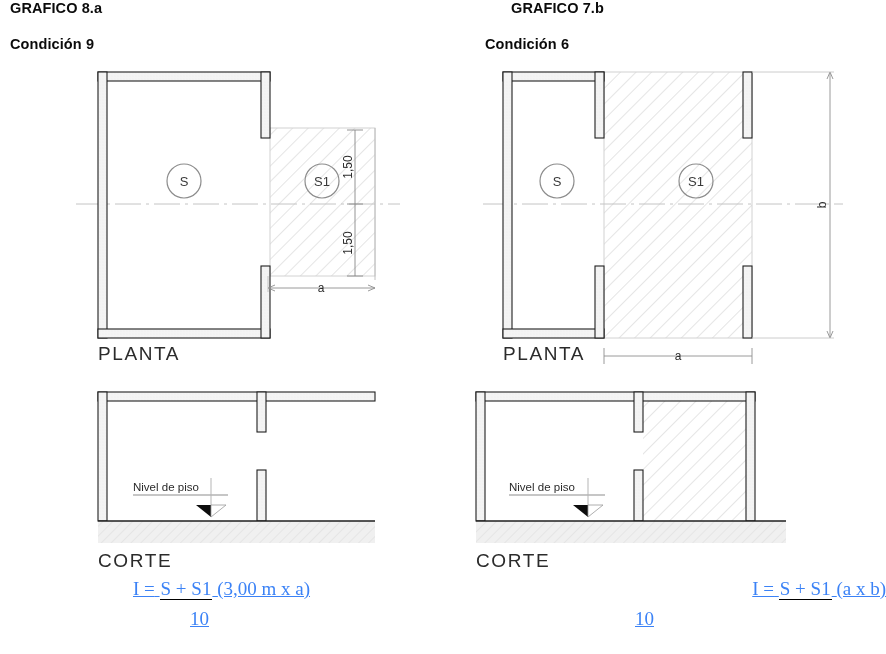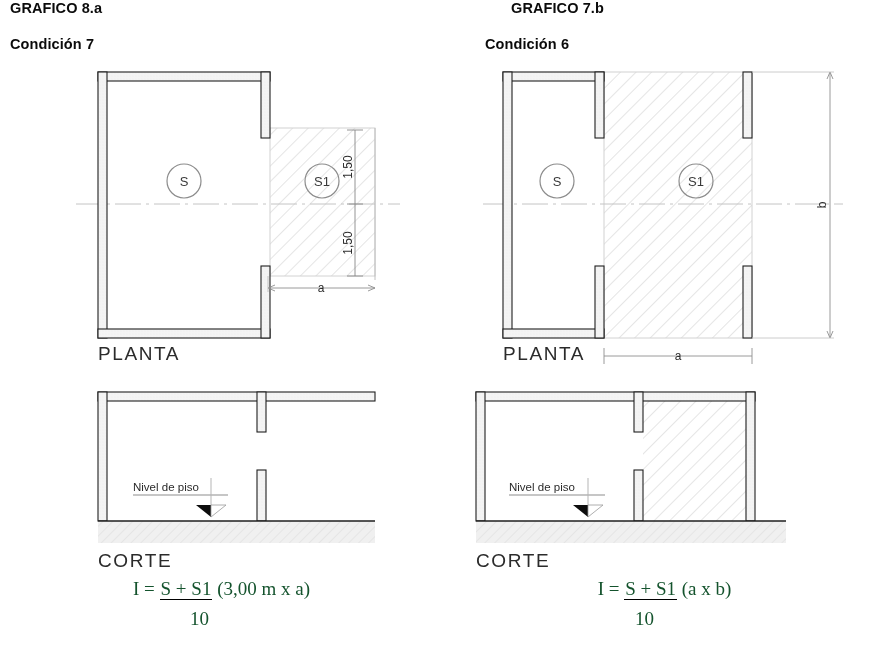--- a/index.html
+++ b/index.html
@@ -7,34 +7,34 @@
        font-family:"Liberation Sans",sans-serif;color:#000;}
   .panel{position:absolute;top:0;height:654px;width:443px;}
   #panel-left{left:0;}
   #panel-right{left:443px;}
   .hdr{position:absolute;font-weight:bold;font-size:14.5px;color:#0b0b0b;
        letter-spacing:.1px;white-space:nowrap;}
   .hdr.t1{top:0;}
   .hdr.t2{top:36px;}
   .svgwrap{position:absolute;left:0;top:0;width:443px;height:654px;}
   .formula{position:absolute;width:443px;text-align:center;
-           font-family:"Liberation Serif",serif;color:#14532d;}
+           font-family:"Liberation Serif",serif;color:#3b82f6;text-decoration:underline;}
   .f-line1{font-size:19px;white-space:nowrap;}
   .f-line2{font-size:19px;}
   .frac{display:inline-block;position:relative;}
   .frac .num{border-bottom:1.3px solid #000;padding:0 1px;}
   .caption{font-family:"Liberation Sans",sans-serif;}
 </style>
 </head>
 <body>
 
 <div class="panel" id="panel-left">
 
   <div class="hdr t1" style="left:10px;">GRAFICO 8.a</div>
-  <div class="hdr t2" style="left:10px;">Condición 7</div>
+  <div class="hdr t2" style="left:10px;">Condición 9</div>
 
   <svg class="svgwrap" viewBox="0 0 443 654">
     <defs>
       <pattern id="hatchL" width="11" height="11" patternTransform="rotate(45)" patternUnits="userSpaceOnUse">
         <line x1="0" y1="0" x2="0" y2="11" stroke="#cfcfcf" stroke-width="1.1"></line>
       </pattern>
       <pattern id="wallTexL" width="3" height="3" patternUnits="userSpaceOnUse">
         <rect width="3" height="3" fill="#f4f4f4"></rect>
         <circle cx="1" cy="1" r="0.35" fill="#dcdcdc"></circle>
       </pattern>
@@ -221,19 +221,19 @@
       <line x1="66" y1="495" x2="162" y2="495" stroke="#8d8d8d" stroke-width="1"></line>
       <line x1="145" y1="478" x2="145" y2="515" stroke="#b5b5b5" stroke-width="1"></line>
       <path d="M130,505 L145,505 L145,517 Z" fill="#0d0d0d"></path>
       <path d="M145,505 L160,505 L145,517 Z" fill="#ffffff" stroke="#9a9a9a" stroke-width="0.8"></path>
     </g>
     <text x="66" y="491" font-family="Liberation Sans, sans-serif" font-size="11.5" fill="#2b2b2b">Nivel de piso</text>
 
     <text x="33" y="567" font-family="Liberation Sans, sans-serif" font-size="19" letter-spacing="1.6" fill="#2b2b2b" class="caption">CORTE</text>
   </svg>
 
-  <div class="formula f-line1" style="top:578px;">
+  <div class="formula f-line1" style="top:578px;text-align:right;">
     <span>I =</span>
     <span class="frac"><span class="num">S + S1</span></span>
     <span>(a x b)</span>
   </div>
   <div class="formula f-line2" style="top:608px;left:-20px;">10</div>
 </div>
 
 </body></html>

